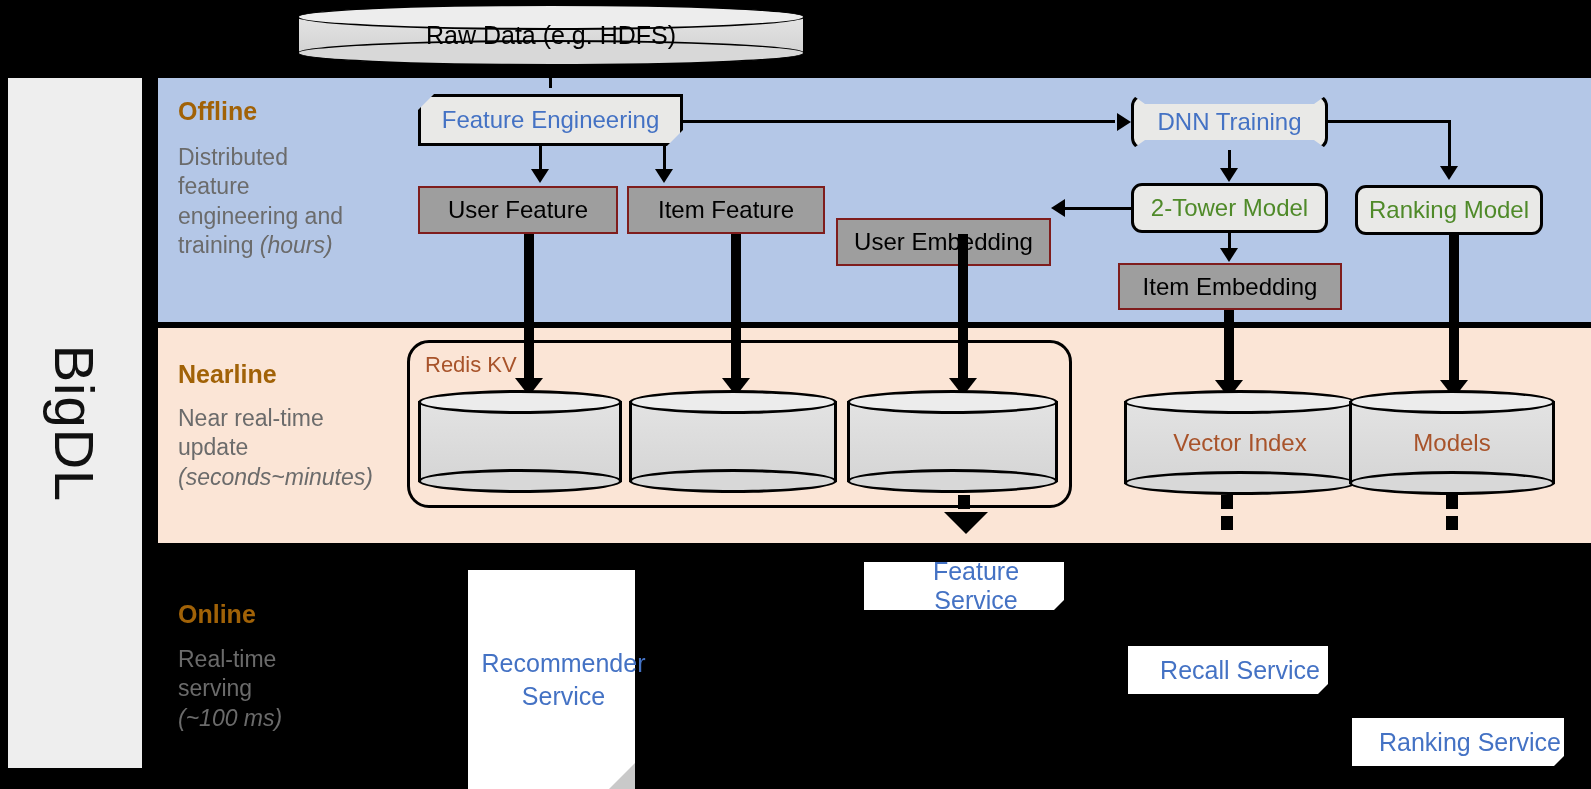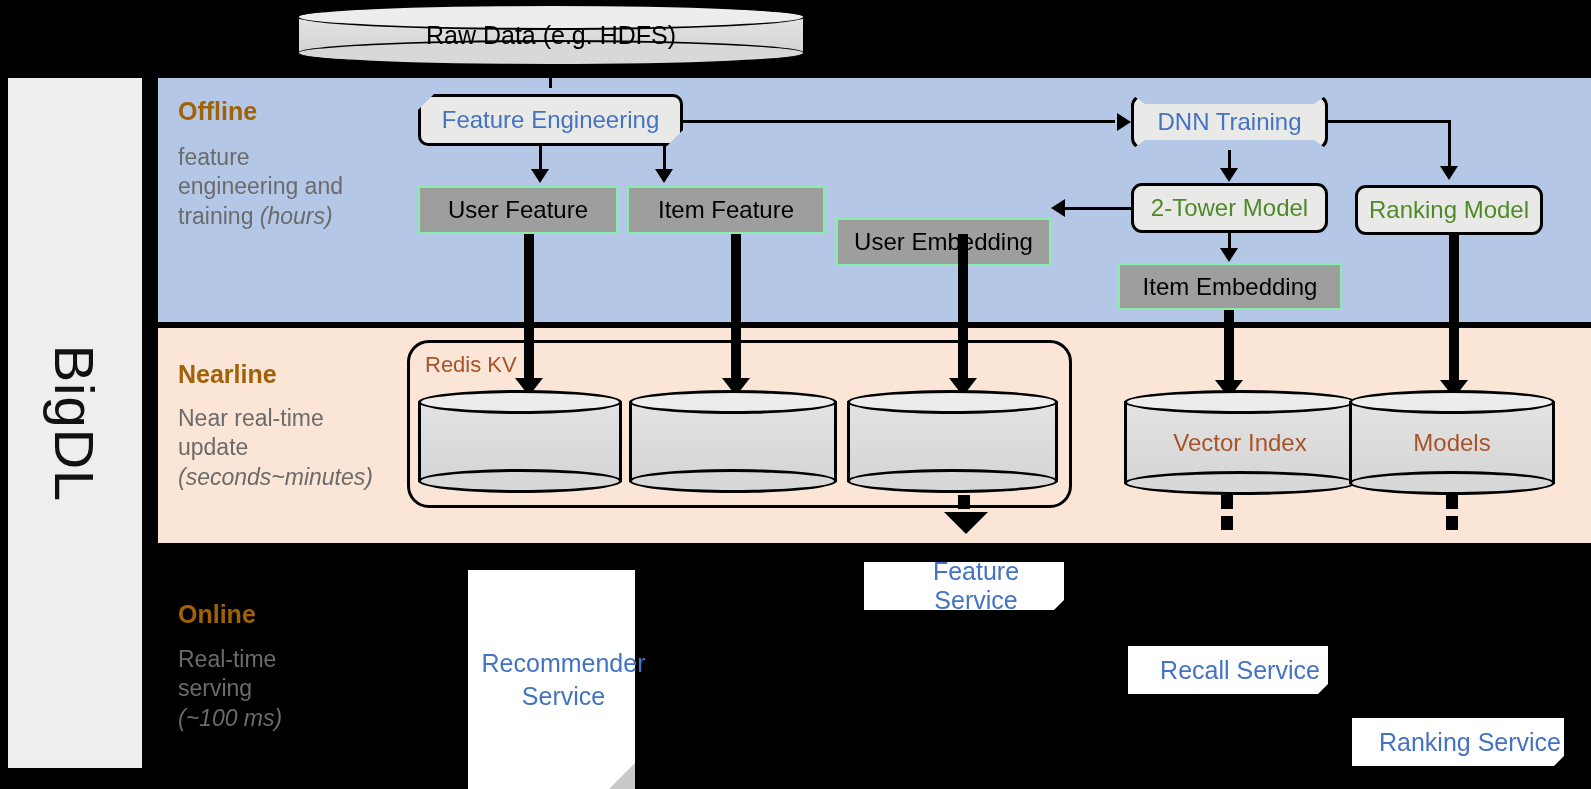--- a/index.html
+++ b/index.html
@@ -28,30 +28,29 @@
   #ttl-offline{left:178px;top:97px;}
   #desc-offline{left:178px;top:143px;}
   #ttl-nearline{left:178px;top:360px;}
   #desc-nearline{left:178px;top:404px;width:230px;}
   #ttl-online{left:178px;top:600px;}
   #desc-online{left:178px;top:645px;}
 
   
   .box{position:absolute;box-sizing:border-box;display:flex;align-items:center;
        justify-content:center;text-align:center;}
-  .greybox{background:#9e9e9e;border:2px solid #86efac;color:#000;font-size:24px;}
+  .greybox{background:#9e9e9e;border:2px solid #7f1d1d;color:#000;font-size:24px;}
   .lightbox{background:#e9e9e7;border:3px solid #000;font-size:24px;}
   .round{border-radius:11px;}
   .green{color:#4f8a29;}
   .blue{color:#4472c4;}
 
   
   #feature-engineering{
      clip-path:polygon(16px 0,100% 0,100% calc(100% - 16px),calc(100% - 16px) 100%,0 100%,0 16px);
-     border-radius:10px;
   }
   
   #dnn-training{border-radius:12px;
      clip-path:polygon(0 0,14px 10px,calc(100% - 14px) 10px,100% 0,100% 100%,
        calc(100% - 14px) calc(100% - 10px),14px calc(100% - 10px),0 100%);}
 
   
   .cyl{position:absolute;}
   .cyl .body{position:absolute;left:0;right:0;top:11px;bottom:11px;
       background:linear-gradient(to bottom,#e3e3e3,#d5d5d5);
@@ -122,20 +121,21 @@
     <div class="body"></div>
     <div class="bot"></div>
     <div class="top"></div>
     <div class="cap">Raw Data (e.g. HDFS)</div>
   </div>
   <div class="ln thin-v" style="left:549px;top:66px;height:22px;"></div>
   <div class="arw-down" style="left:541px;top:66px;"></div>
 
   <div class="stage-title" id="ttl-offline">Offline</div>
   <div class="stage-desc" id="desc-offline">
+    <div>Distributed</div>
     <div>feature</div>
     <div>engineering and</div>
     <div><span>training </span><i>(hours)</i></div>
   </div>
 
   <div class="box lightbox blue" id="feature-engineering" style="left:418px;top:94px;width:265px;height:52px;">
     <span>Feature Engineering</span>
   </div>
 
   <div class="box lightbox blue" id="dnn-training" style="left:1131px;top:94px;width:197px;height:56px;">

